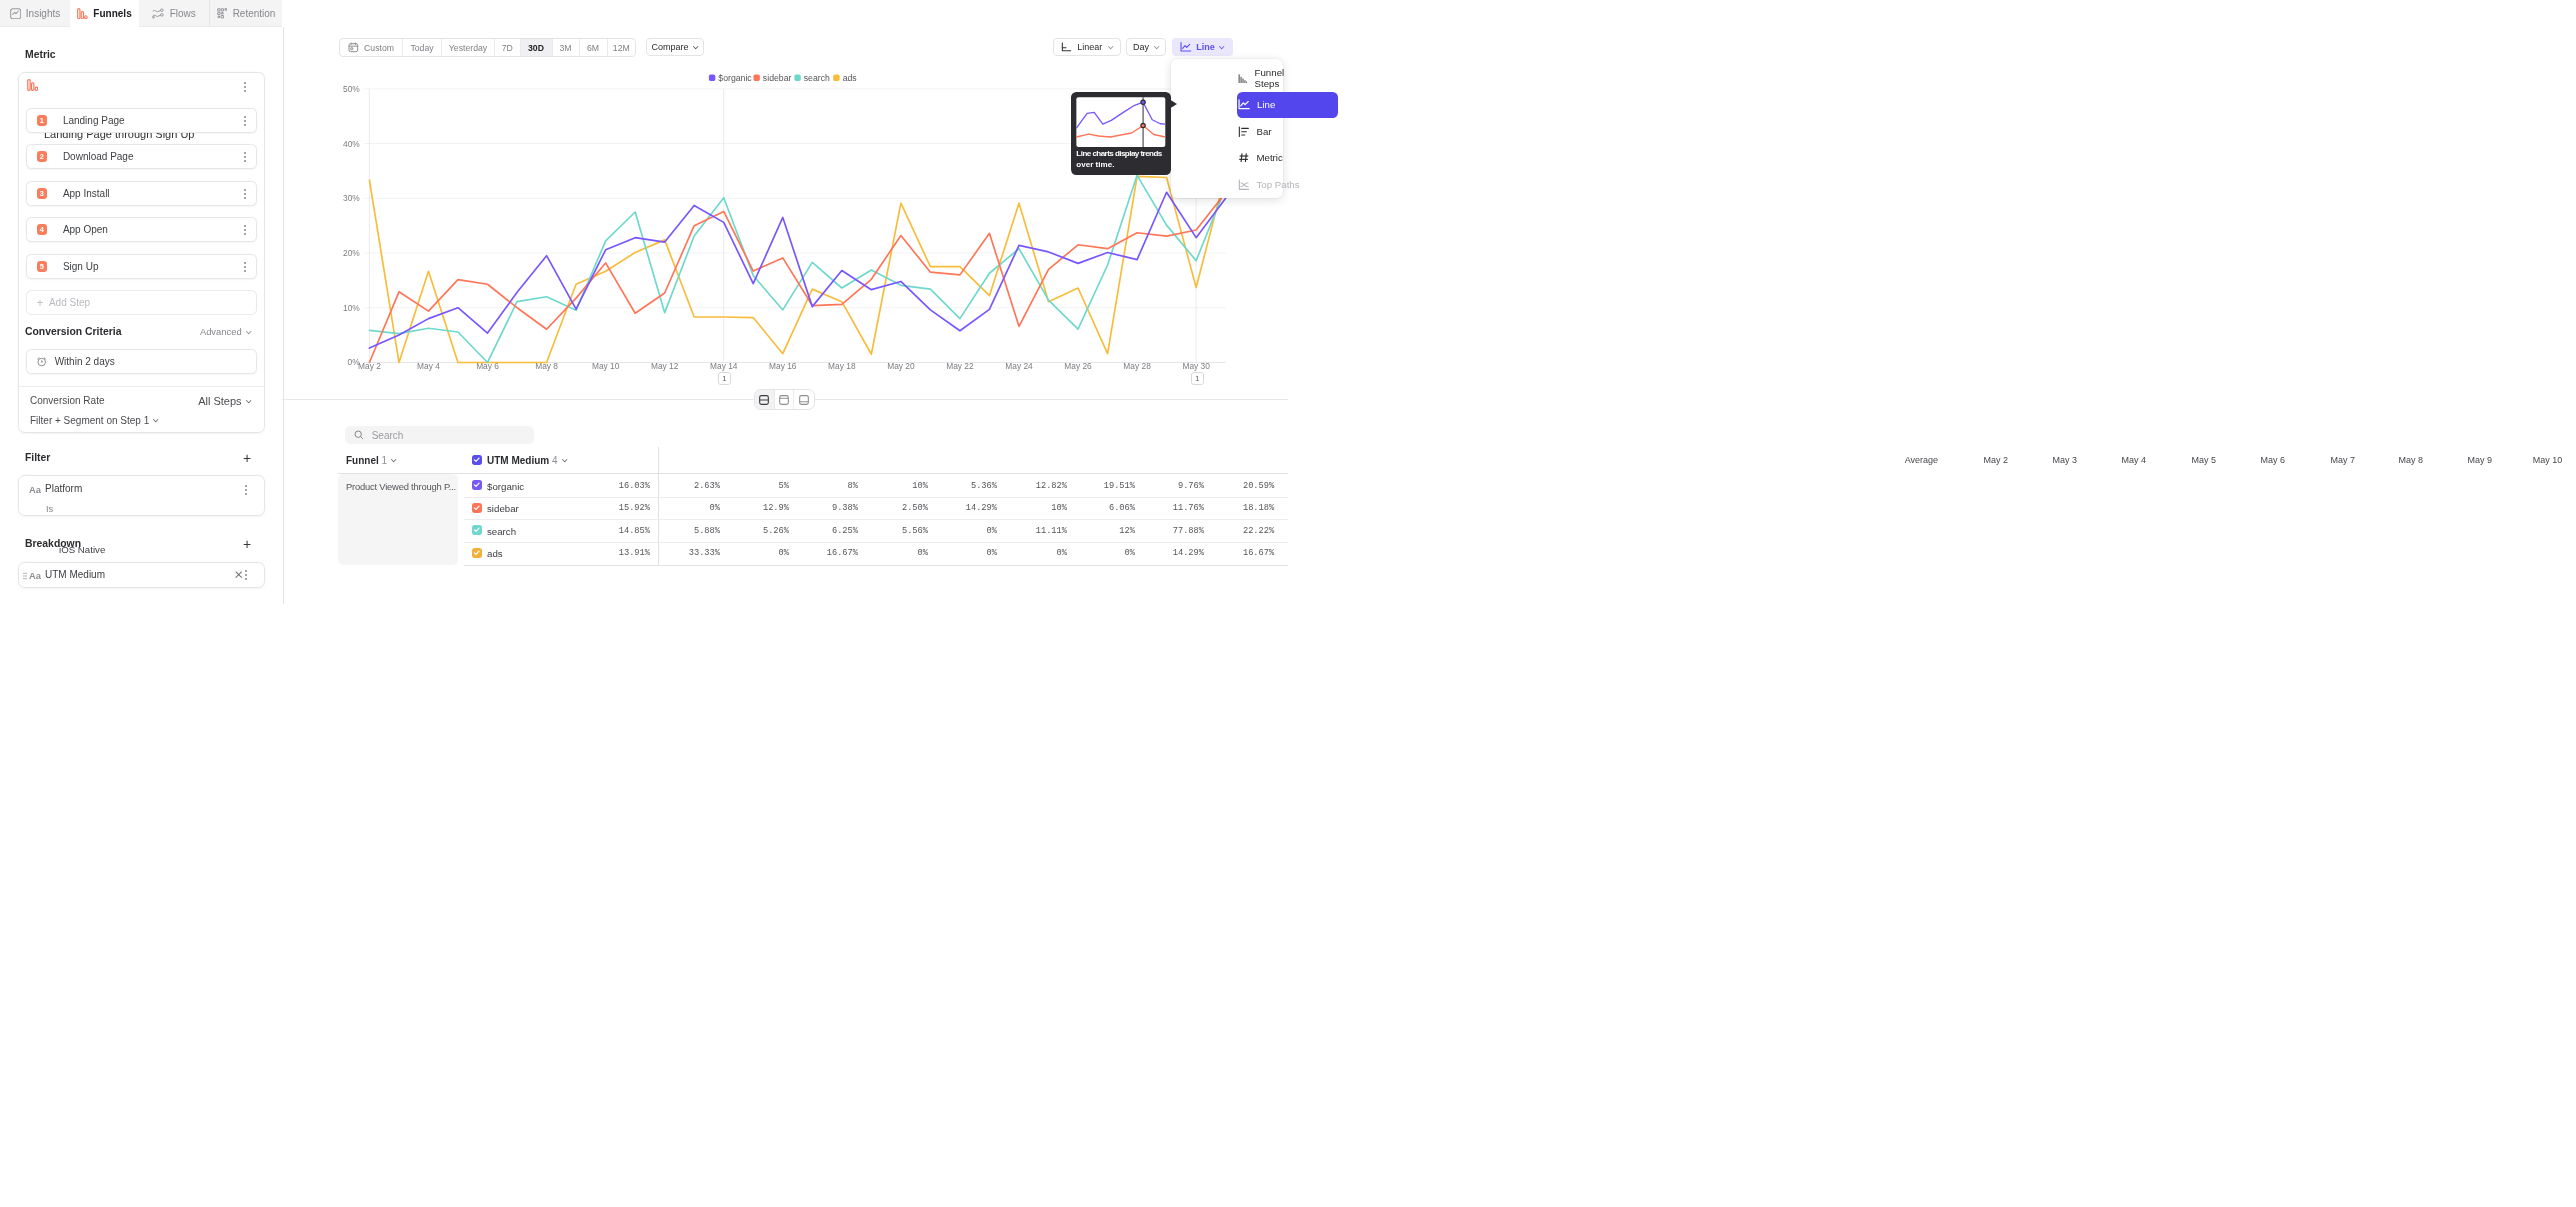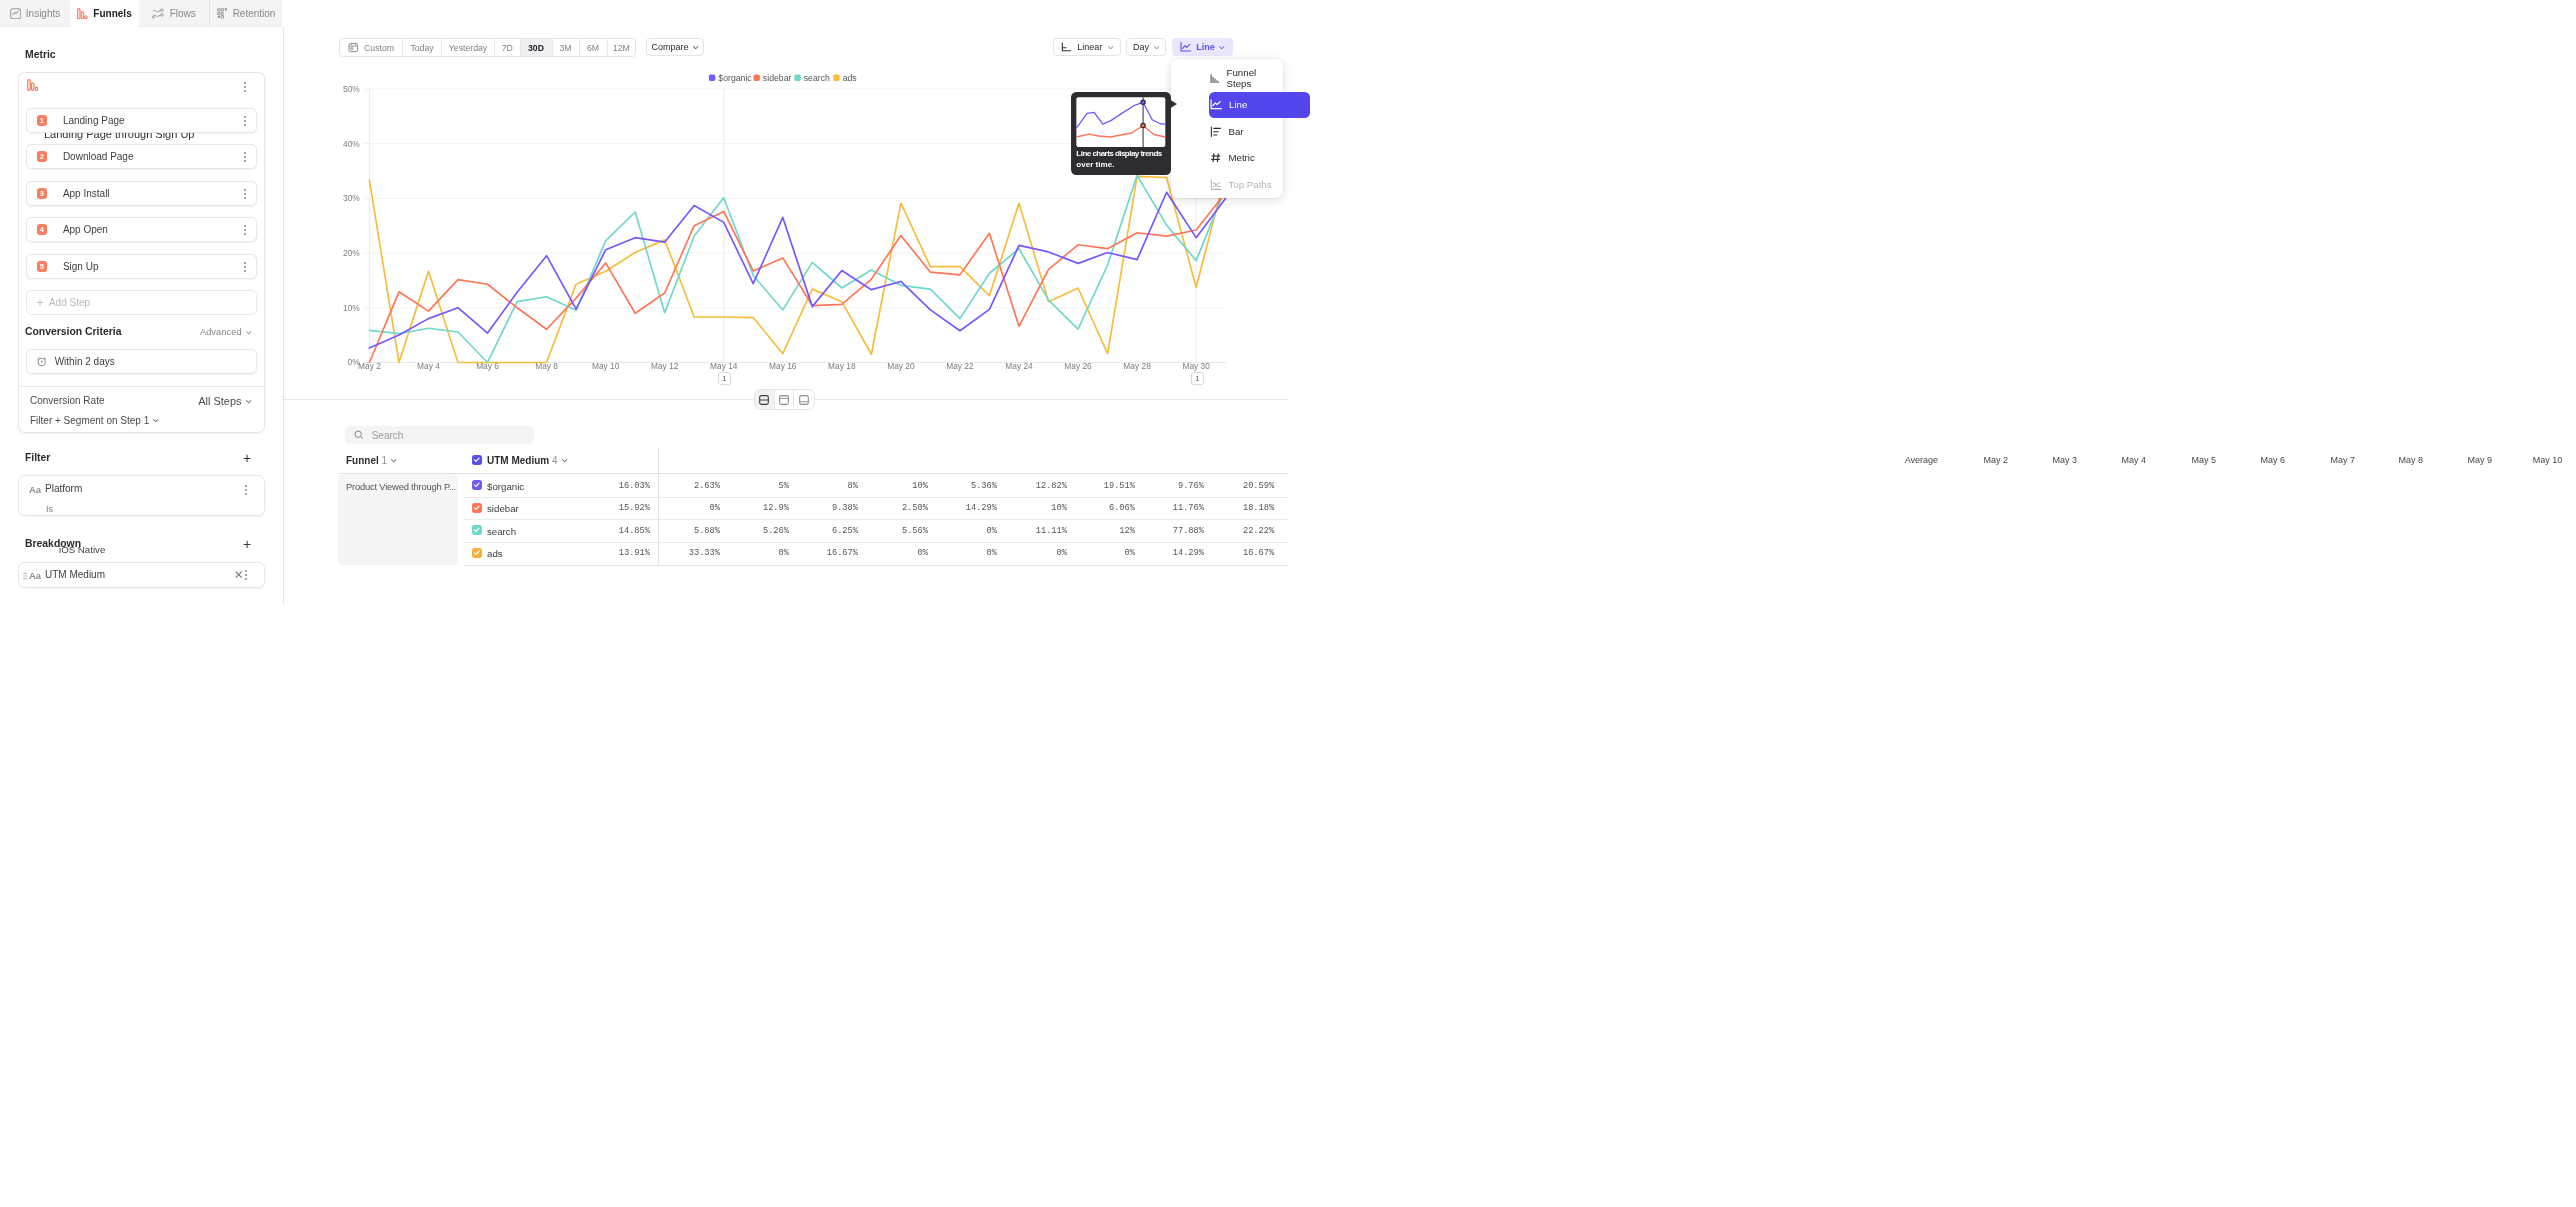--- a/index.html
+++ b/index.html
@@ -425,21 +425,21 @@
     <span style="right:430px;">16.67%</span>
     <span style="right:360px;">0%</span>
     <span style="right:291px;">0%</span>
     <span style="right:221px;">0%</span>
     <span style="right:153px;">0%</span>
     <span style="right:84px;">14.29%</span>
     <span style="right:13.8px;">16.67%</span>
   </div>
 
 <div class="abs" style="left:1171px;top:59px;width:112px;height:139px;background:#fff;border-radius:6.7px;box-shadow:0 2px 9.4px rgba(20,20,30,.14),0 0 0 0.7px rgba(20,20,30,.03);z-index:20;"></div>
-<div class="abs" style="left:1162px;top:65px;width:112px;z-index:21;padding-left:41px;">
+<div class="abs" style="left:1190px;top:65px;width:112px;z-index:21;padding-left:41px;">
   <div class="mrow">
     <svg width="11.4" height="11.4" viewBox="0 0 17 17" fill="none" stroke="#2a2b2e" stroke-width="1.6">
         <path d="M2 1.5 L2 15.5" stroke-linecap="round"></path>
         <path d="M5.5 6 L5.5 15.5" stroke-linecap="round"></path>
         <path d="M9 9 L9 15.5" stroke-linecap="round"></path>
         <path d="M12.5 12 L12.5 15.5" stroke-linecap="round"></path>
         <path d="M15.7 14.5 L15.7 15.5" stroke-linecap="round"></path>
       </svg>
     <span>Funnel Steps</span>
   </div>

